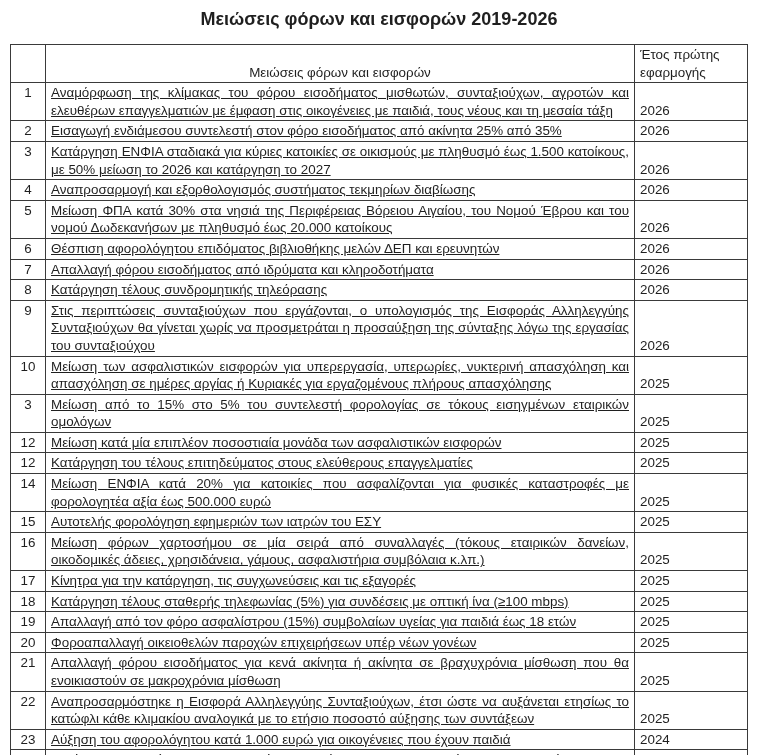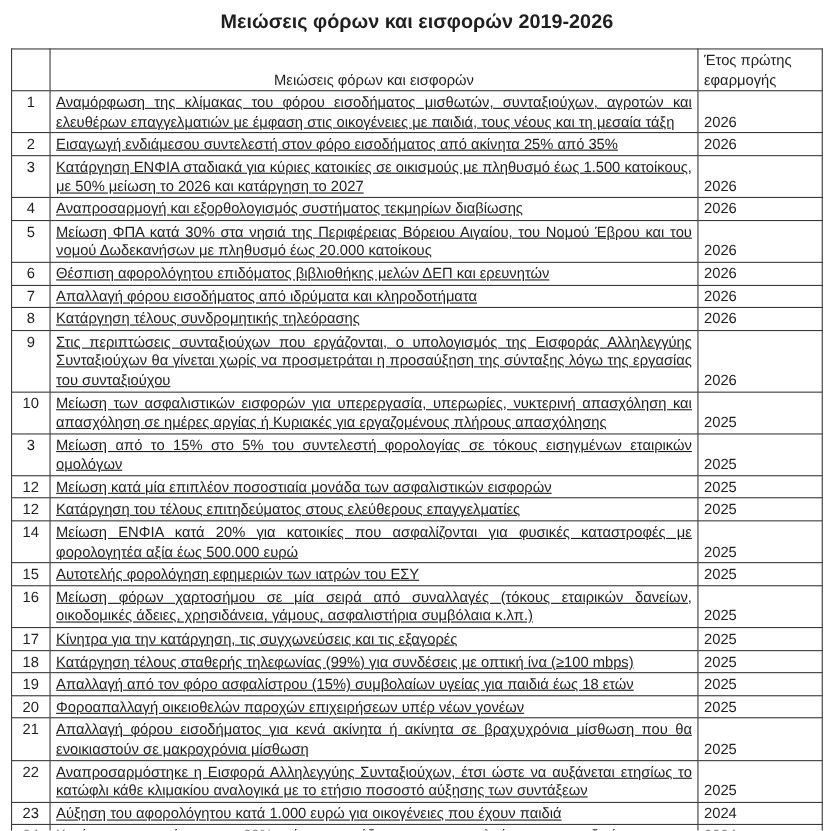--- a/index.html
+++ b/index.html
@@ -141,21 +141,21 @@
     <td class="col-desc">Μείωση φόρων χαρτοσήμου σε μία σειρά από συναλλαγές (τόκους εταιρικών δανείων, οικοδομικές άδειες, χρησιδάνεια, γάμους, ασφαλιστήρια συμβόλαια κ.λπ.)</td>
     <td class="col-year">2025</td>
   </tr>
         <tr>
     <td class="col-num">17</td>
     <td class="col-desc">Κίνητρα για την κατάργηση, τις συγχωνεύσεις και τις εξαγορές</td>
     <td class="col-year">2025</td>
   </tr>
         <tr>
     <td class="col-num">18</td>
-    <td class="col-desc">Κατάργηση τέλους σταθερής τηλεφωνίας (99%) για συνδέσεις με οπτική ίνα (≥100 mbps)</td>
+    <td class="col-desc">Κατάργηση τέλους σταθερής τηλεφωνίας (5%) για συνδέσεις με οπτική ίνα (≥100 mbps)</td>
     <td class="col-year">2025</td>
   </tr>
         <tr>
     <td class="col-num">19</td>
     <td class="col-desc">Απαλλαγή από τον φόρο ασφαλίστρου (15%) συμβολαίων υγείας για παιδιά έως 18 ετών</td>
     <td class="col-year">2025</td>
   </tr>
         <tr>
     <td class="col-num">20</td>
     <td class="col-desc">Φοροαπαλλαγή οικειοθελών παροχών επιχειρήσεων υπέρ νέων γονέων</td>

